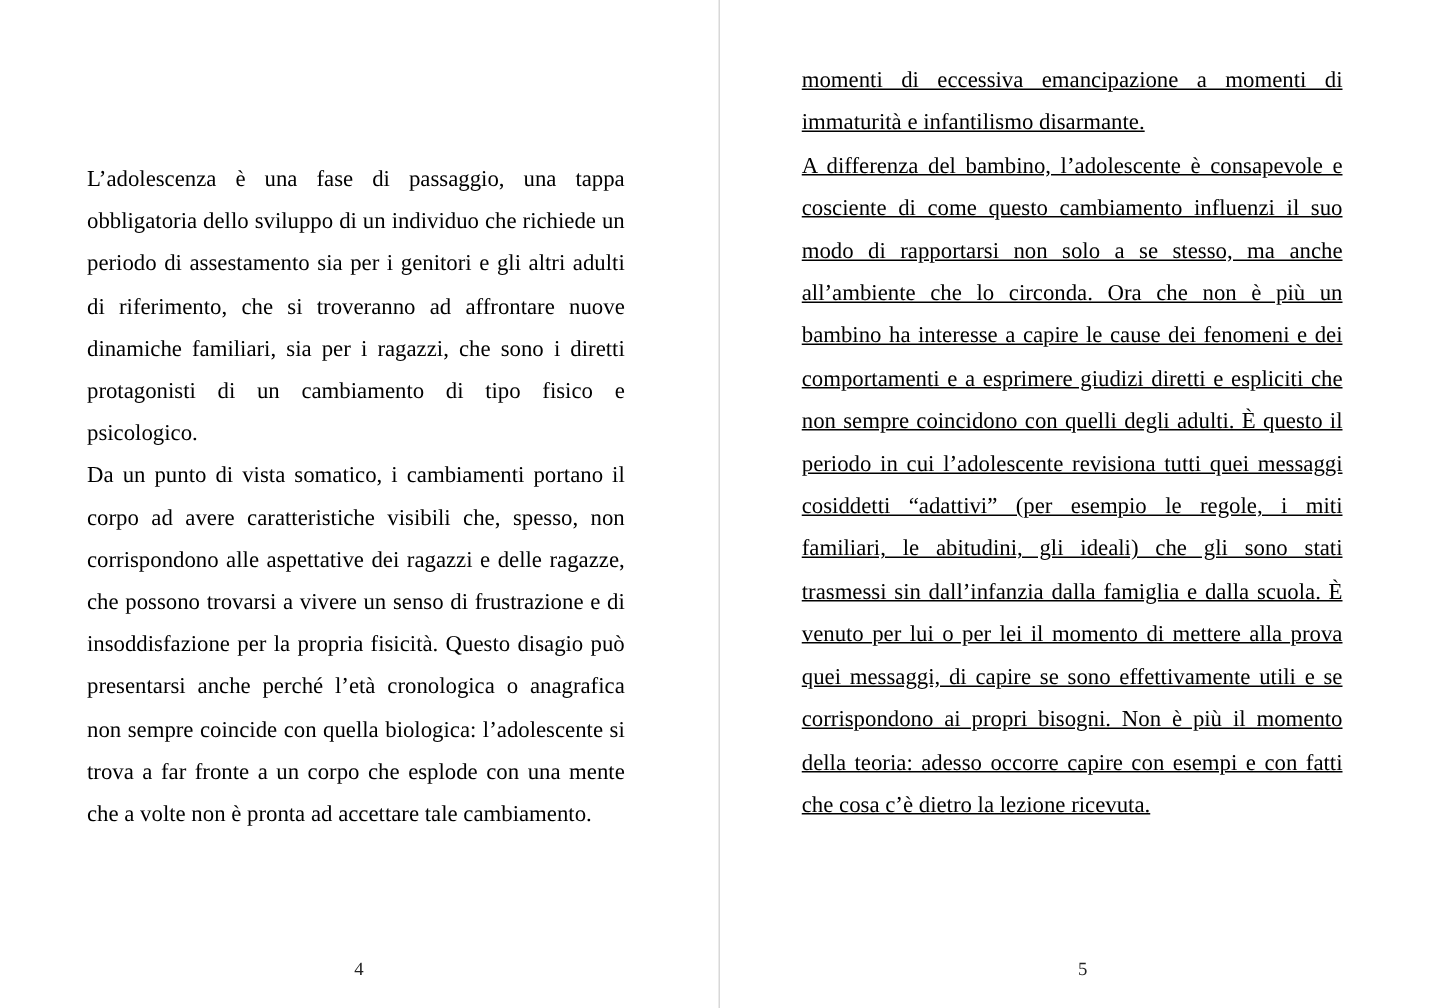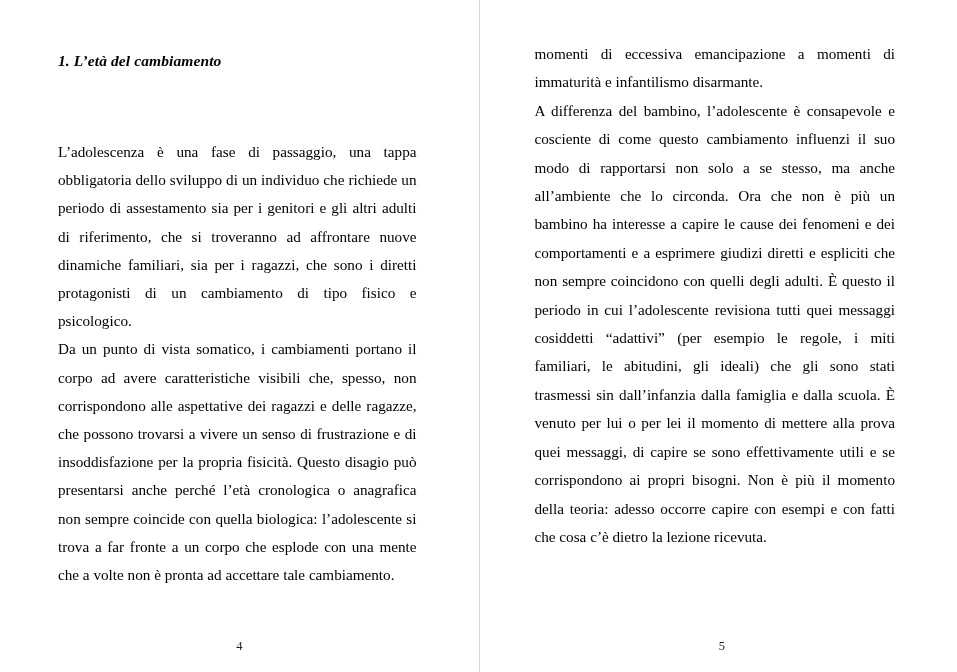--- a/index.html
+++ b/index.html
@@ -43,54 +43,54 @@
     background: #d8d8d8;
   }
   .chapter-title {
     font-style: italic;
     font-weight: bold;
     font-size: 15.5px;
     margin: 0 0 0 0;
     letter-spacing: 0.1px;
   }
   .body-block {
-    margin-top: 68px;
+    margin-top: 54px;
   }
   p.para {
     margin: 0;
     text-align: justify;
     text-justify: inter-word;
     font-size: 15.2px;
     line-height: 28.2px;
     text-indent: 0;
     hyphens: none;
   }
   .page-right p.para {
     font-size: 15.2px;
     line-height: 28.4px;
+    text-decoration: underline;
   }
   .folio {
     position: absolute;
     bottom: 18px;
     width: 100%;
     left: 0;
     text-align: center;
     font-size: 12.5px;
     color: #222222;
   }
   .page-left .folio { padding-right: 6px; }
   .page-right .folio { padding-left: 4px; }
 </style>
 </head>
 <body>
 
 <div class="spread">
 
   <div class="page page-left">
-    <h1 class="chapter-title">1. L’età del cambiamento</h1>
     <div class="body-block">
       <p class="para">L’adolescenza è una fase di passaggio, una tappa obbligatoria dello sviluppo di un individuo che richiede un periodo di assestamento sia per i genitori e gli altri adulti di riferimento, che si troveranno ad affrontare nuove dinamiche familiari, sia per i ragazzi, che sono i diretti protagonisti di un cambiamento di tipo fisico e psicologico.</p>
       <p class="para">Da un punto di vista somatico, i cambiamenti portano il corpo ad avere caratteristiche visibili che, spesso, non corrispondono alle aspettative dei ragazzi e delle ragazze, che possono trovarsi a vivere un senso di frustrazione e di insoddisfazione per la propria fisicità. Questo disagio può presentarsi anche perché l’età cronologica o anagrafica non sempre coincide con quella biologica: l’adolescente si trova a far fronte a un corpo che esplode con una mente che a volte non è pronta ad accettare tale cambiamento.</p>
     </div>
     <div class="folio">4</div>
   </div>
 
   <div class="gutter"></div>
 
   <div class="page page-right">

